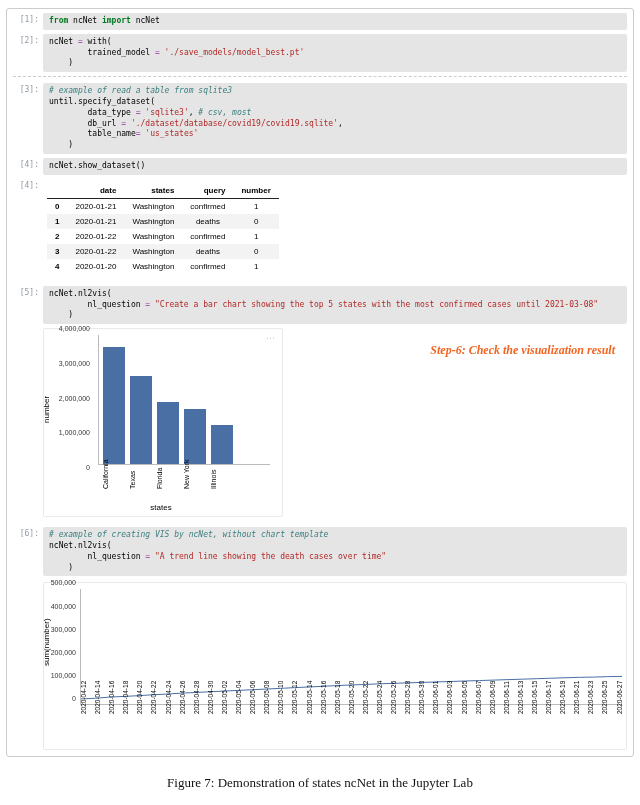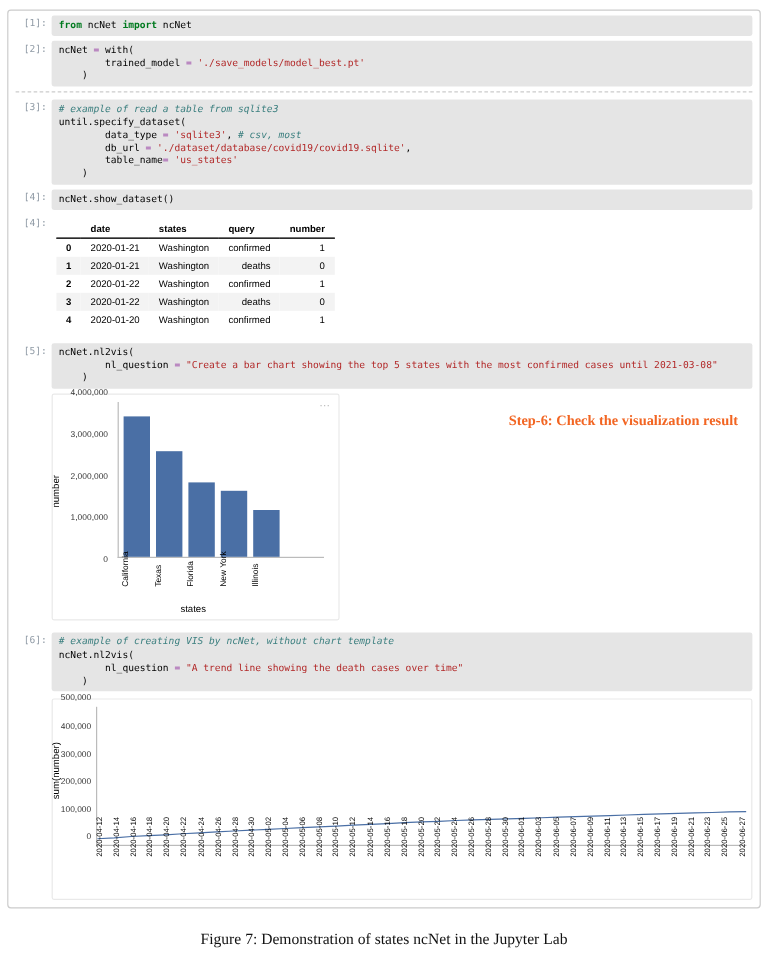--- a/index.html
+++ b/index.html
@@ -40,35 +40,36 @@
   }
   .outbox { margin-left: 30px; padding: 2px 4px; }
   .kw { color: #007a1f; font-weight: bold; }
   .str { color: #b22828; }
   .cmt { color: #3b7f7f; font-style: italic; }
   .op { color: #9333a0; }
   .annot {
     position: absolute;
     color: #f26522;
     font-family: Georgia, "Times New Roman", serif;
+    font-style: italic;
     font-weight: 600;
     font-size: 12px;
   }
   .step1 { top: 4px; right: 18px; }
   .step2 { top: 28px; right: 18px; }
   .step3 { top: 92px; right: 18px; }
   .step4 { top: 152px; right: 18px; }
   .step5 { top: 286px; right: 18px; }
   .step6 { top: 334px; right: 18px; }
   .sep { border: none; border-top: 1px dashed #ccc; margin: 4px 0 6px 0; }
 
   
   table.dt { border-collapse: collapse; font-size: 8px; margin-top: 2px; }
-  table.dt th { font-weight: bold; text-align: left; padding: 3px 8px; border-bottom: 1px solid #222; }
-  table.dt td { text-align: right; padding: 3px 8px; }
+  table.dt th { font-weight: bold; text-align: right; padding: 3px 8px; border-bottom: 1px solid #222; }
+  table.dt td { text-align: center; padding: 3px 8px; }
   table.dt tr:nth-child(even) td { background: #f3f3f3; }
   table.dt td.idx, table.dt th.idx { text-align: right; font-weight: bold; }
 
   
   .barchart-wrap { margin-left: 30px; margin-top: 4px; position: relative; width: 240px; border: 1px solid #e9e9e9; border-radius: 2px; padding: 6px 6px 4px 2px; }
   .barchart {
     position: relative;
     height: 130px;
     margin-left: 52px;
     margin-right: 6px;

